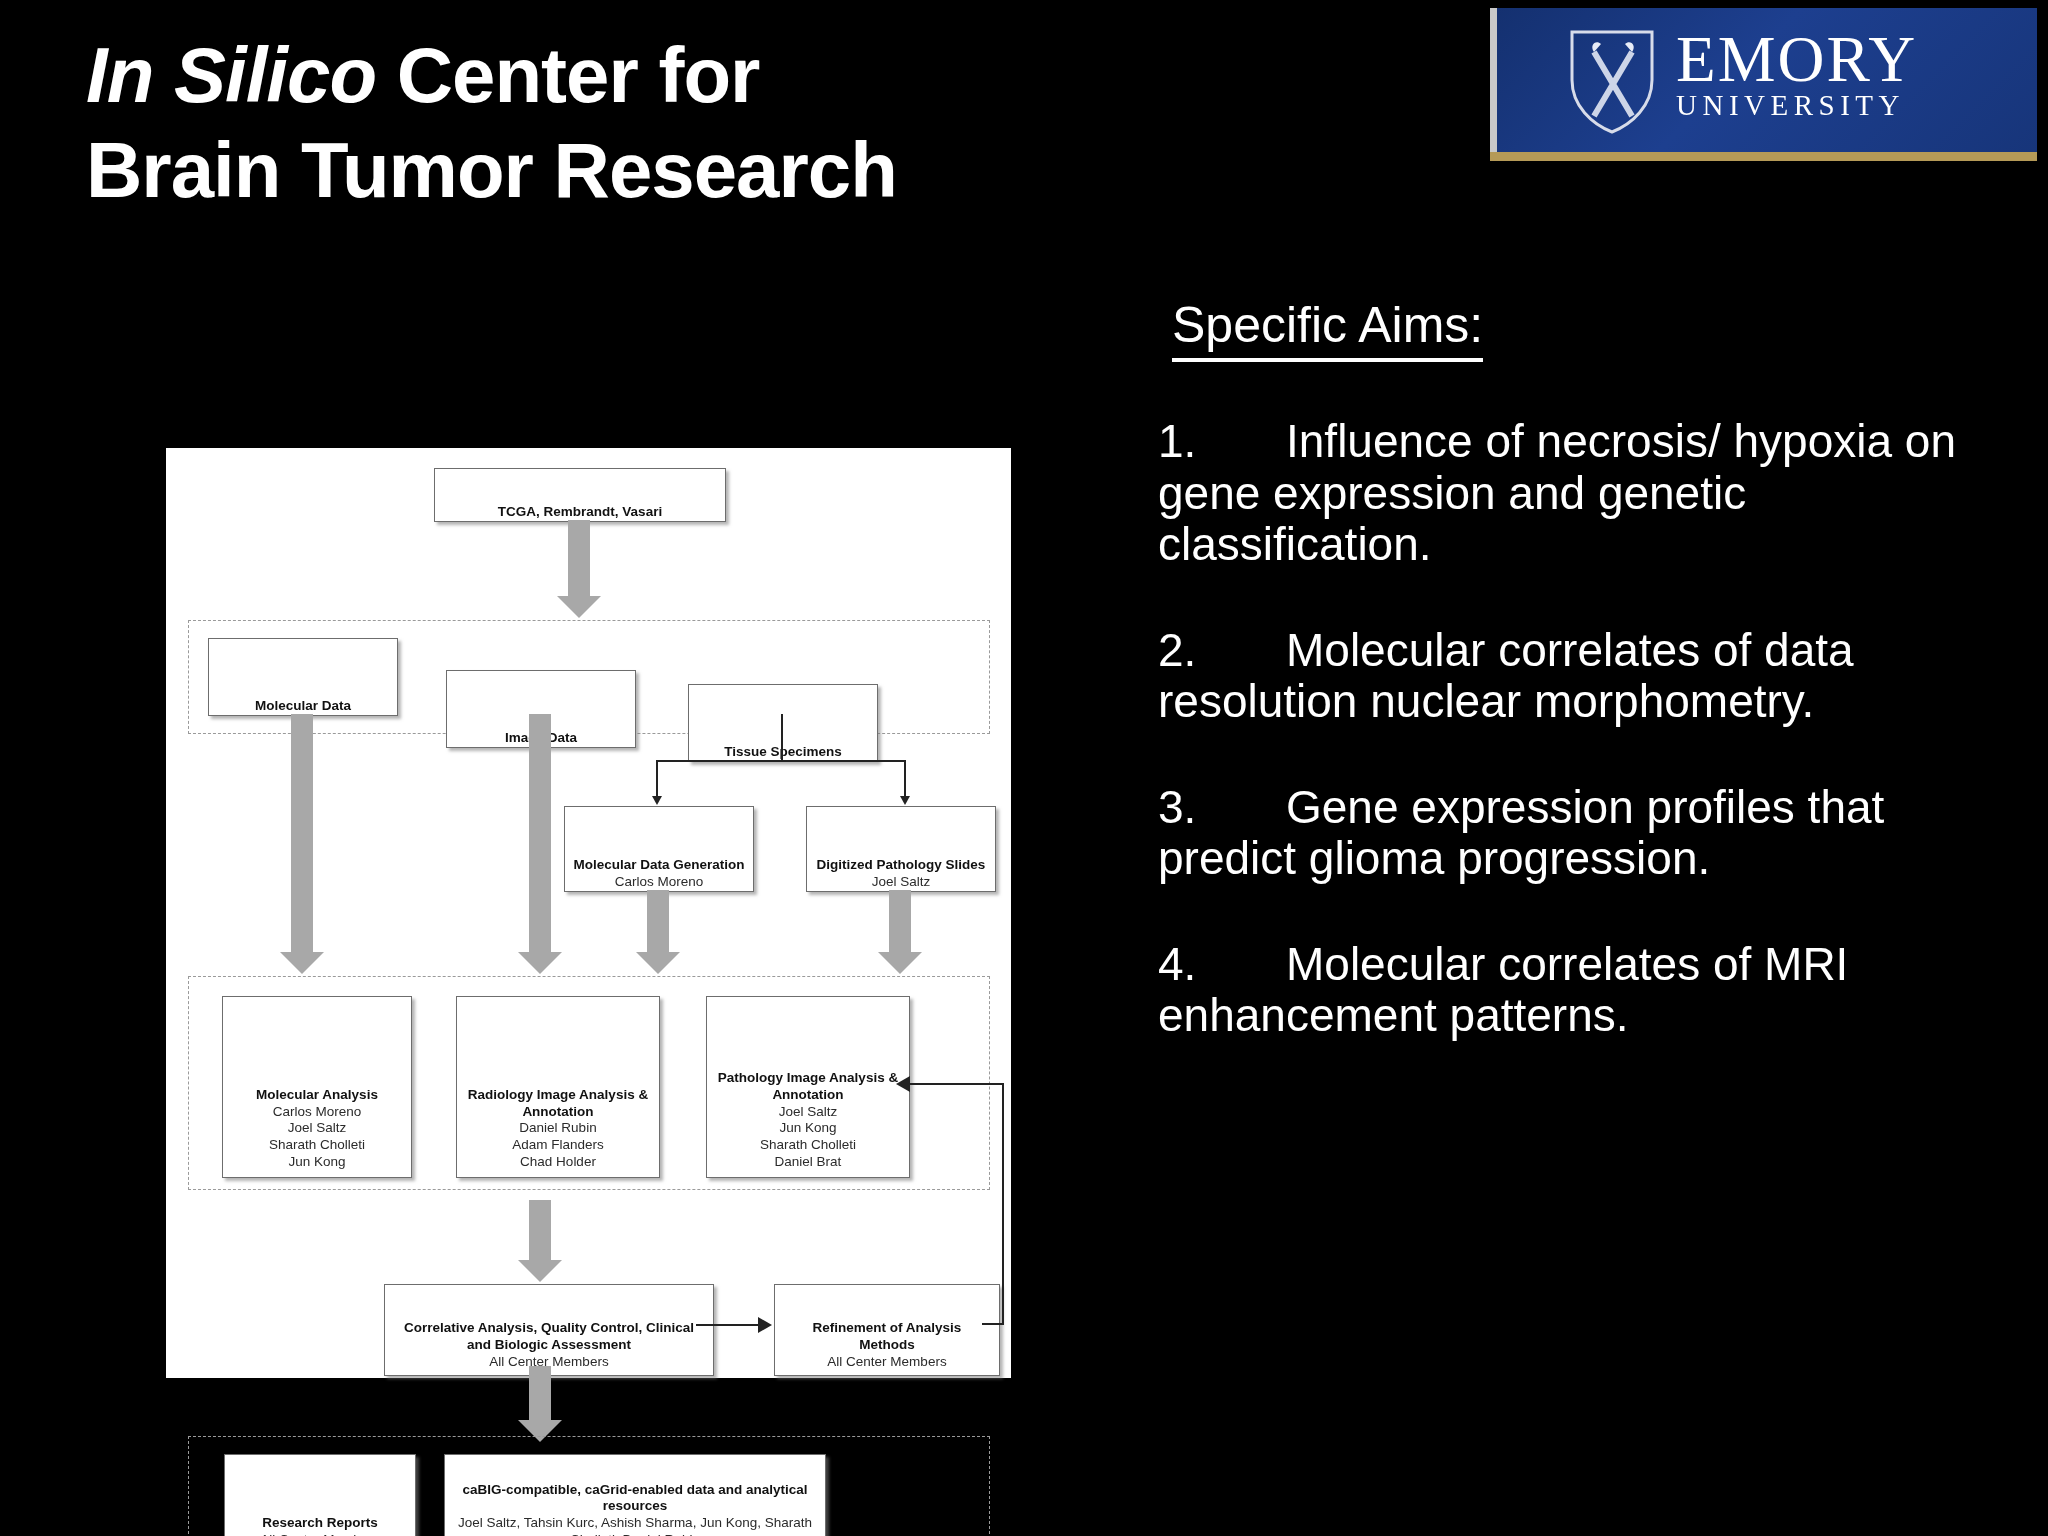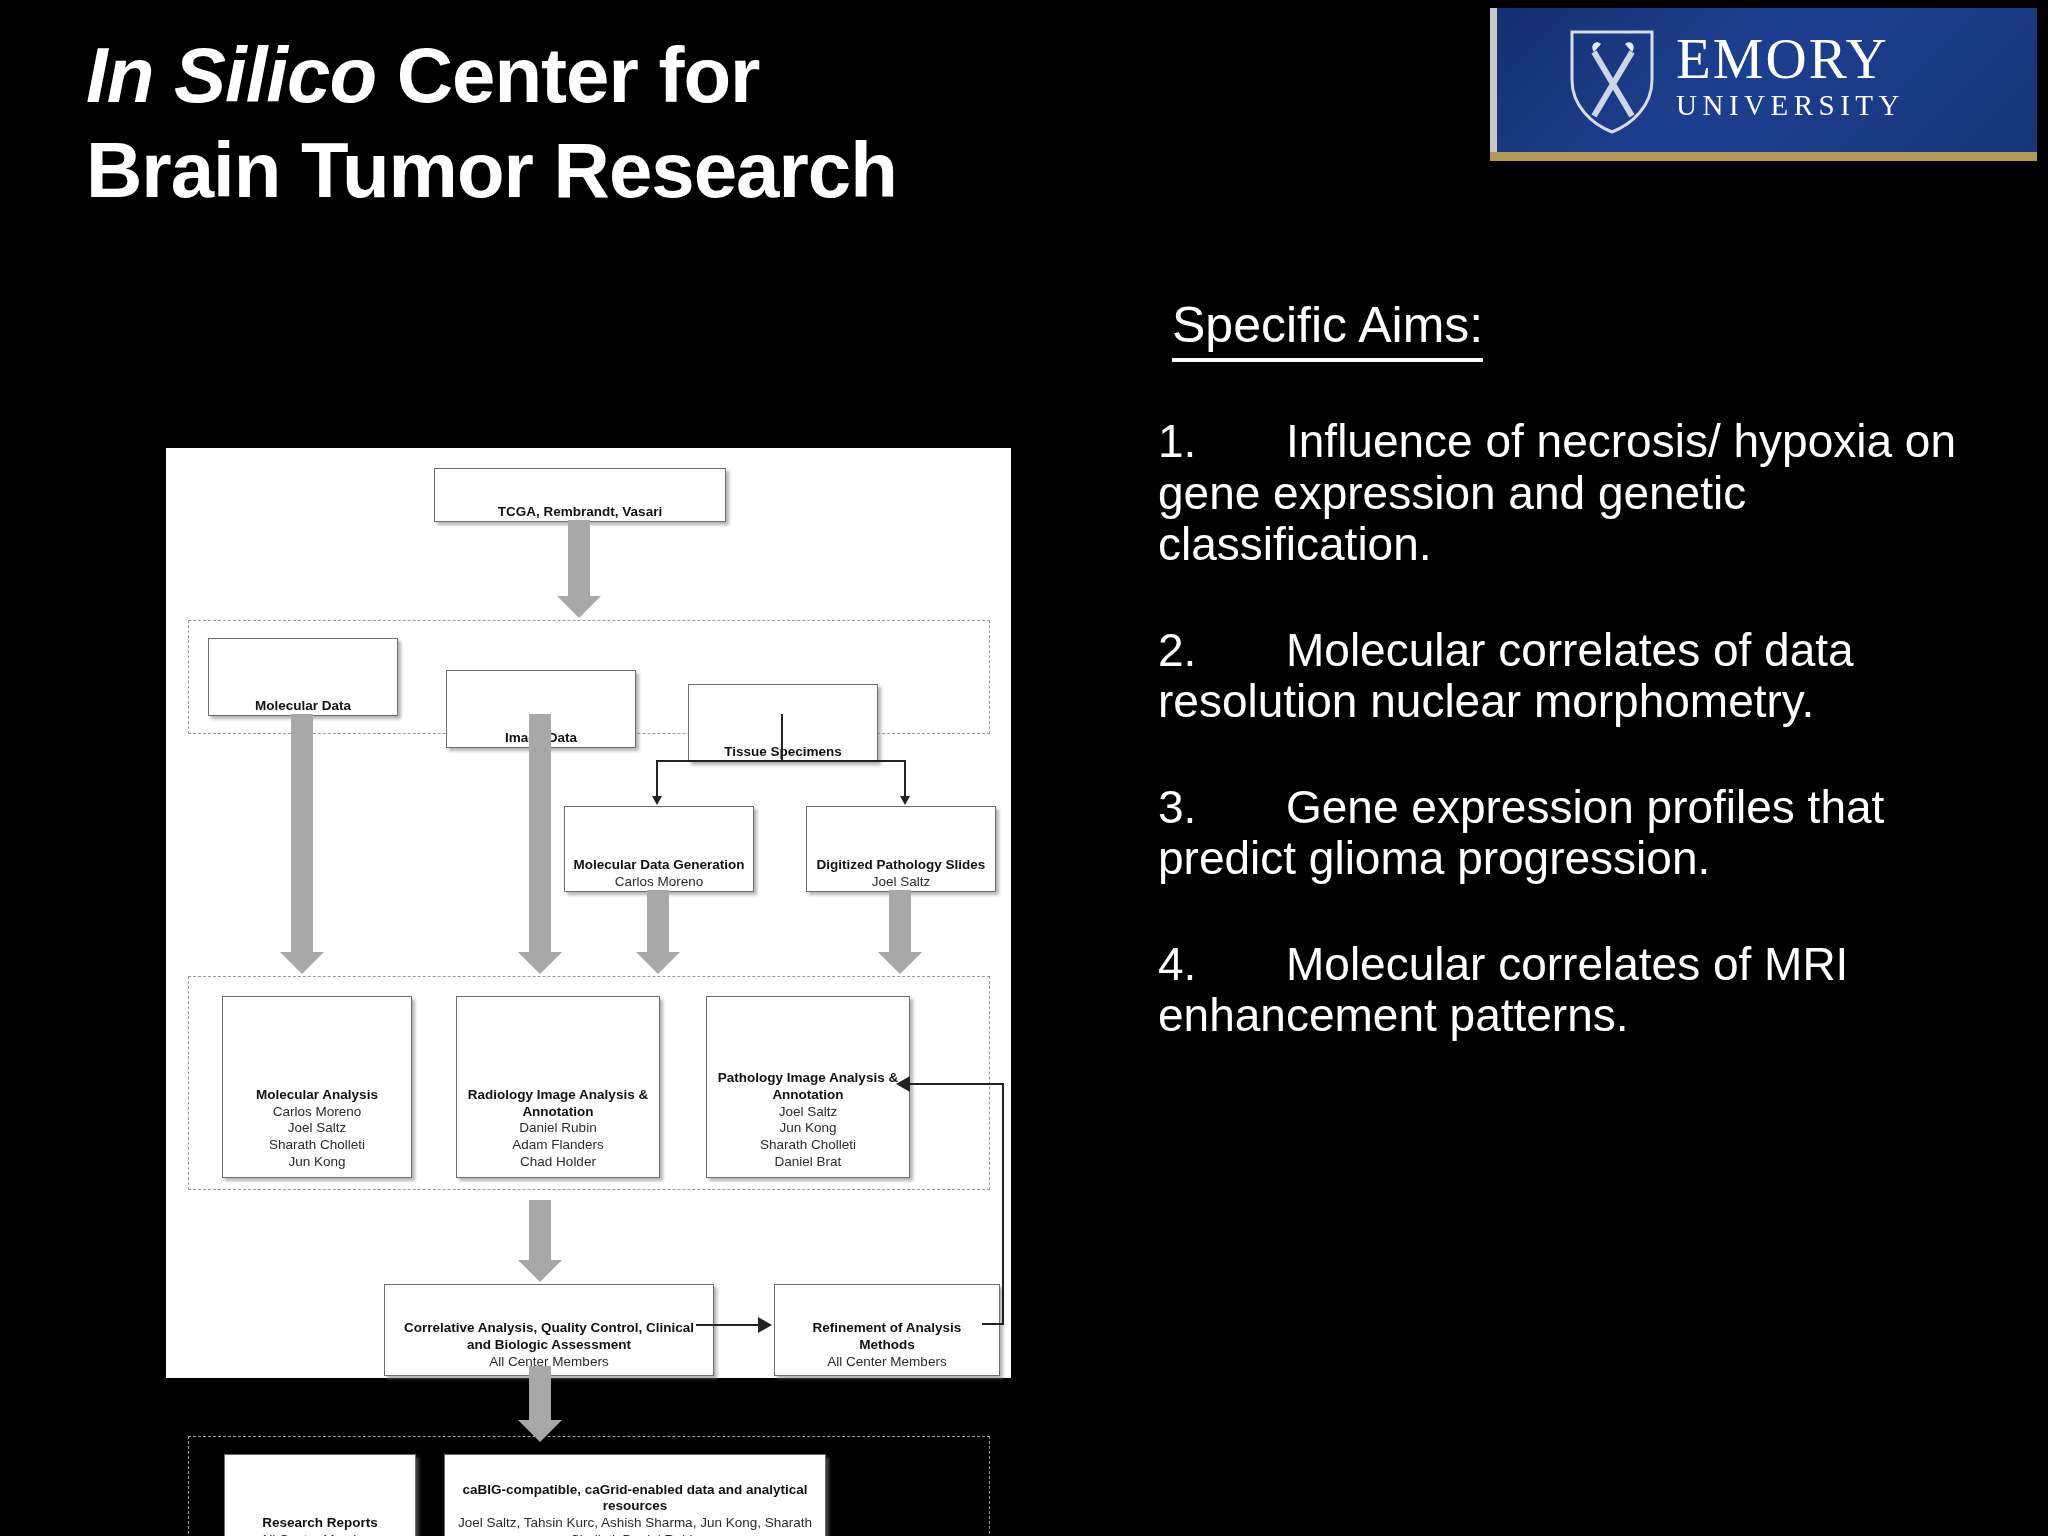--- a/index.html
+++ b/index.html
@@ -16,21 +16,21 @@
 
   
   .logo-wrap{position:absolute;left:1490px;top:8px;width:547px;height:145px;}
   .logo-blue{position:absolute;inset:0;background:#1b3b87;
      background:linear-gradient(135deg,#14306f 0%,#1d3f8f 45%,#17357a 100%);}
   .logo-leftedge{position:absolute;left:0;top:0;width:7px;height:100%;background:#c9c9c9;}
   .logo-gold{position:absolute;left:0;bottom:-8px;width:100%;height:9px;background:#b59a57;}
   .logo-shield{position:absolute;left:78px;top:20px;width:88px;height:108px;}
   .logo-word{position:absolute;left:186px;top:22px;color:#fff;
      font-family:"Liberation Serif",serif;}
-  .logo-emory{font-size:57px;line-height:58px;letter-spacing:2px;}
+  .logo-emory{font-size:65px;line-height:58px;letter-spacing:2px;}
   .logo-univ{font-size:29px;line-height:34px;letter-spacing:5.5px;}
 
   
   .aims{position:absolute;left:1158px;top:300px;width:860px;color:#fff;}
   .aims-head{
     font-size:50px;line-height:1;padding-bottom:8px;
     border-bottom:4px solid #fff;display:inline-block;margin-left:14px;
   }
   .aim{font-size:46px;line-height:1.12;margin-top:54px;width:855px;}
   .aim .num{display:inline-block;width:128px;}

